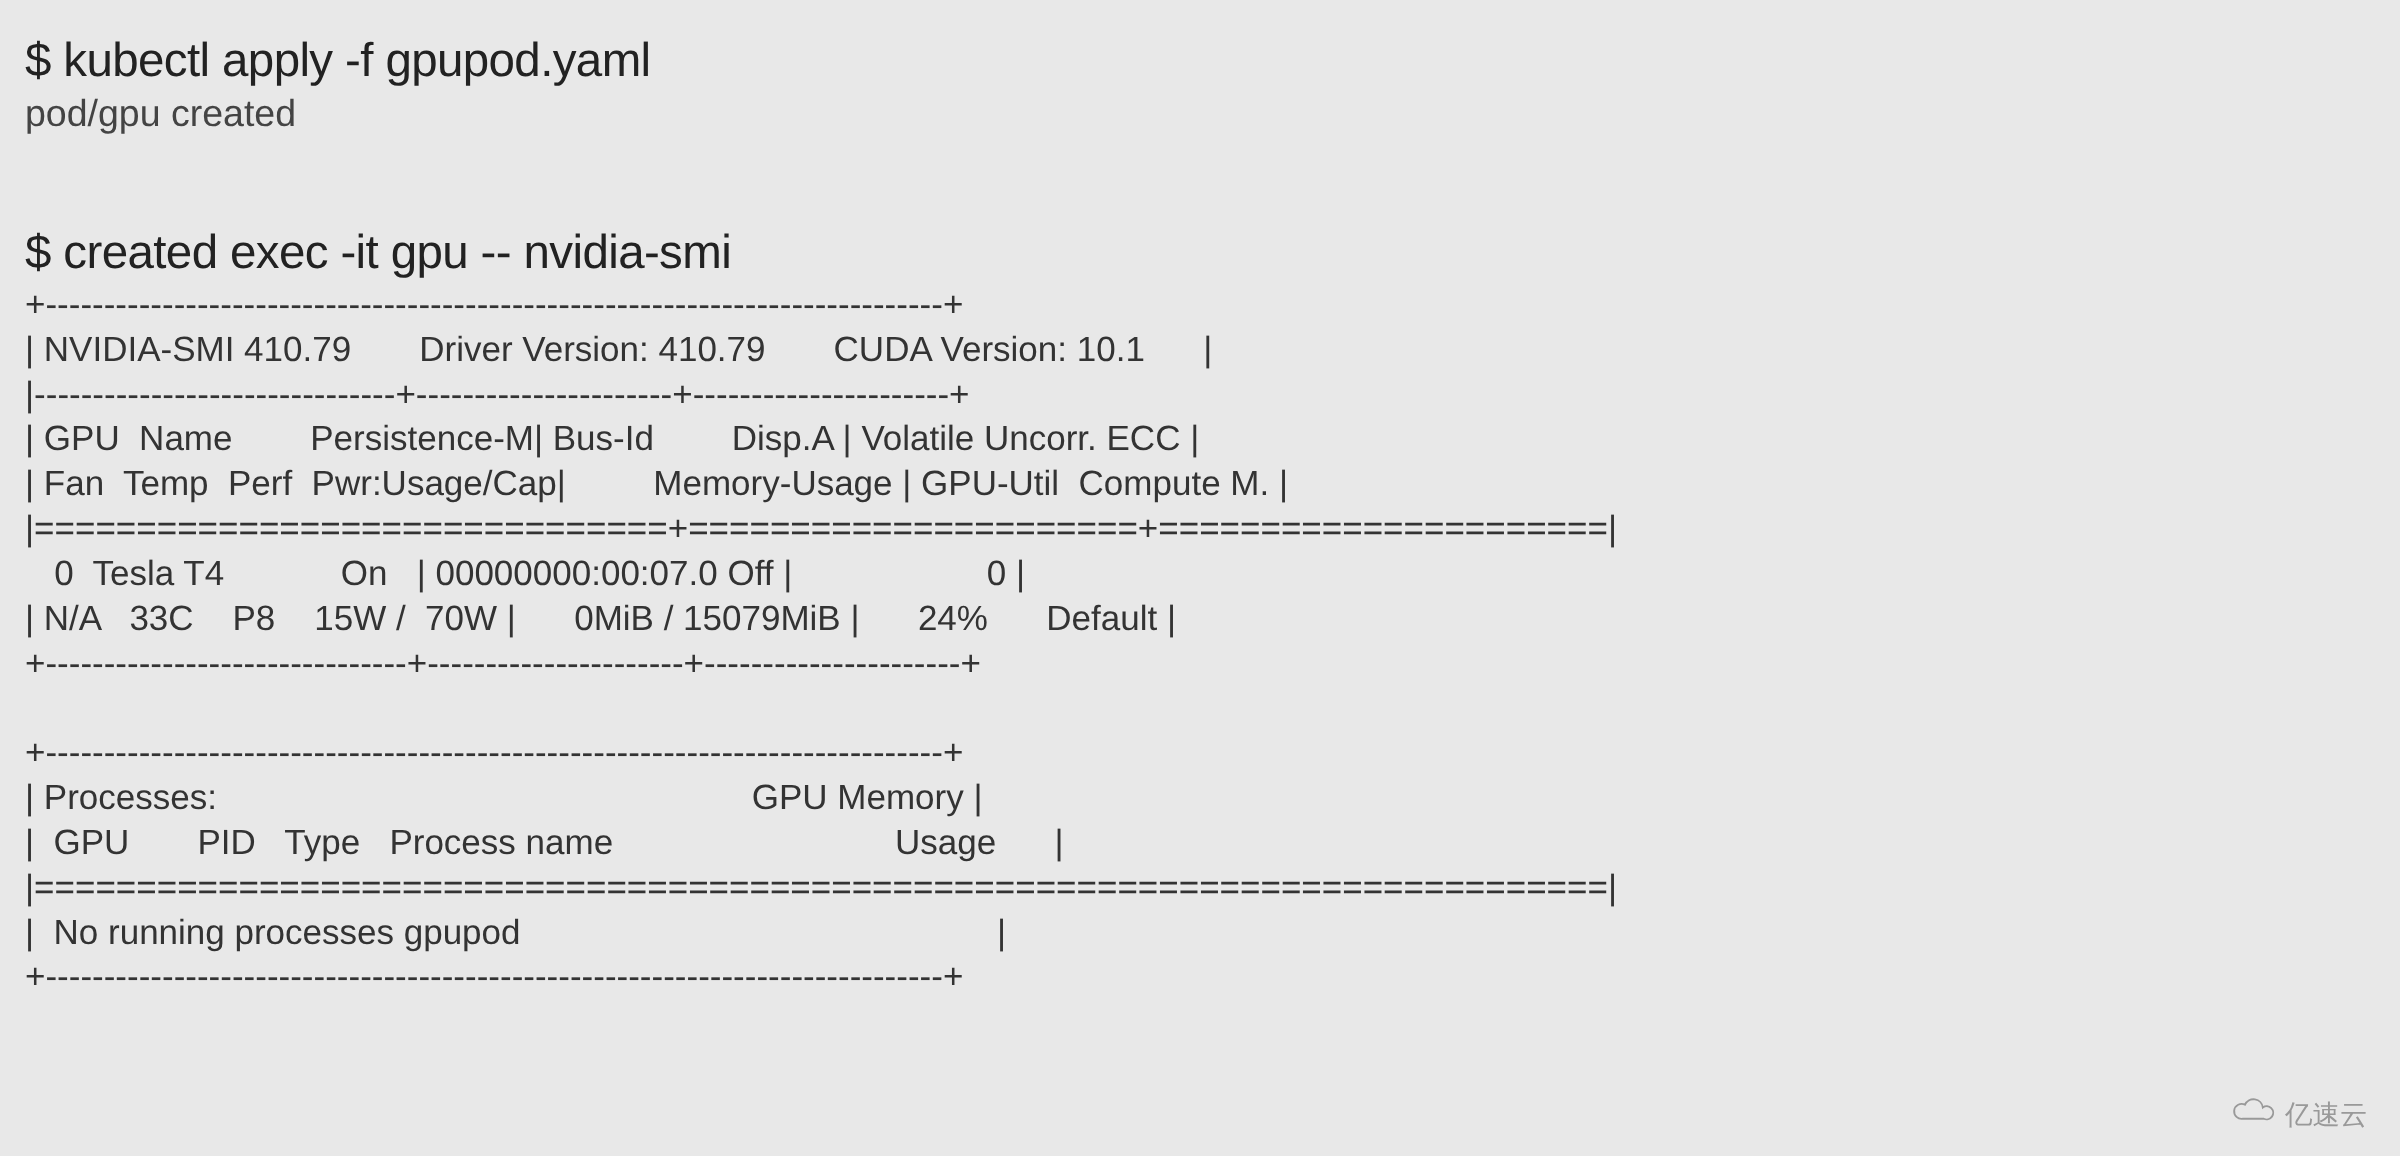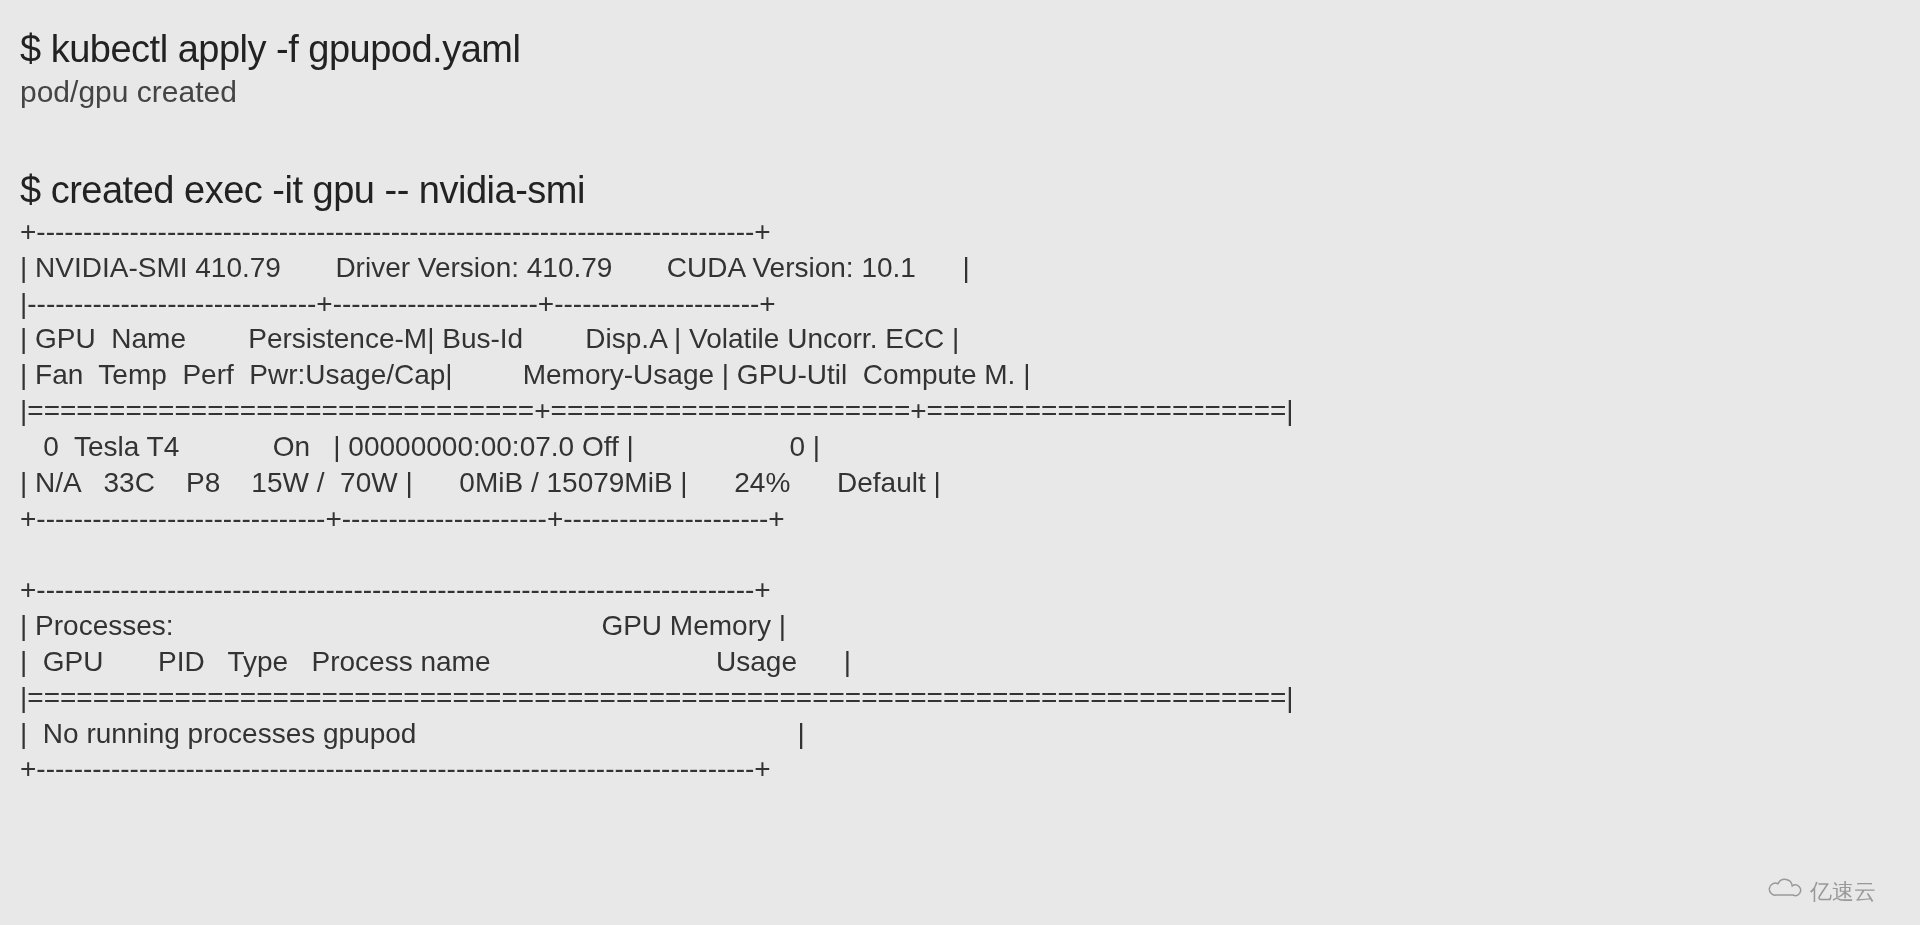--- a/index.html
+++ b/index.html
@@ -20,36 +20,36 @@
   .cmd {
     font-size: 38px;
     margin-top: 18px;
     margin-bottom: 0;
     letter-spacing: -0.5px;
   }
   .resp {
     font-size: 30px;
     color: #444;
     margin-top: 4px;
-    margin-bottom: 4px;
+    margin-bottom: 16px;
   }
   .block-gap {
     height: 38px;
   }
   pre.term {
     font-family: Helvetica, Arial, sans-serif;
     font-size: 28px;
     line-height: 1.28;
     margin: 2px 0 0 0;
     color: #333;
     white-space: pre;
   }
   .watermark {
     position: absolute;
-    right: 44px;
+    right: 26px;
     bottom: 18px;
     font-size: 22px;
     color: #999;
     display: flex;
     align-items: center;
     gap: 8px;
   }
   .watermark svg {
     width: 36px;
     height: 22px;

